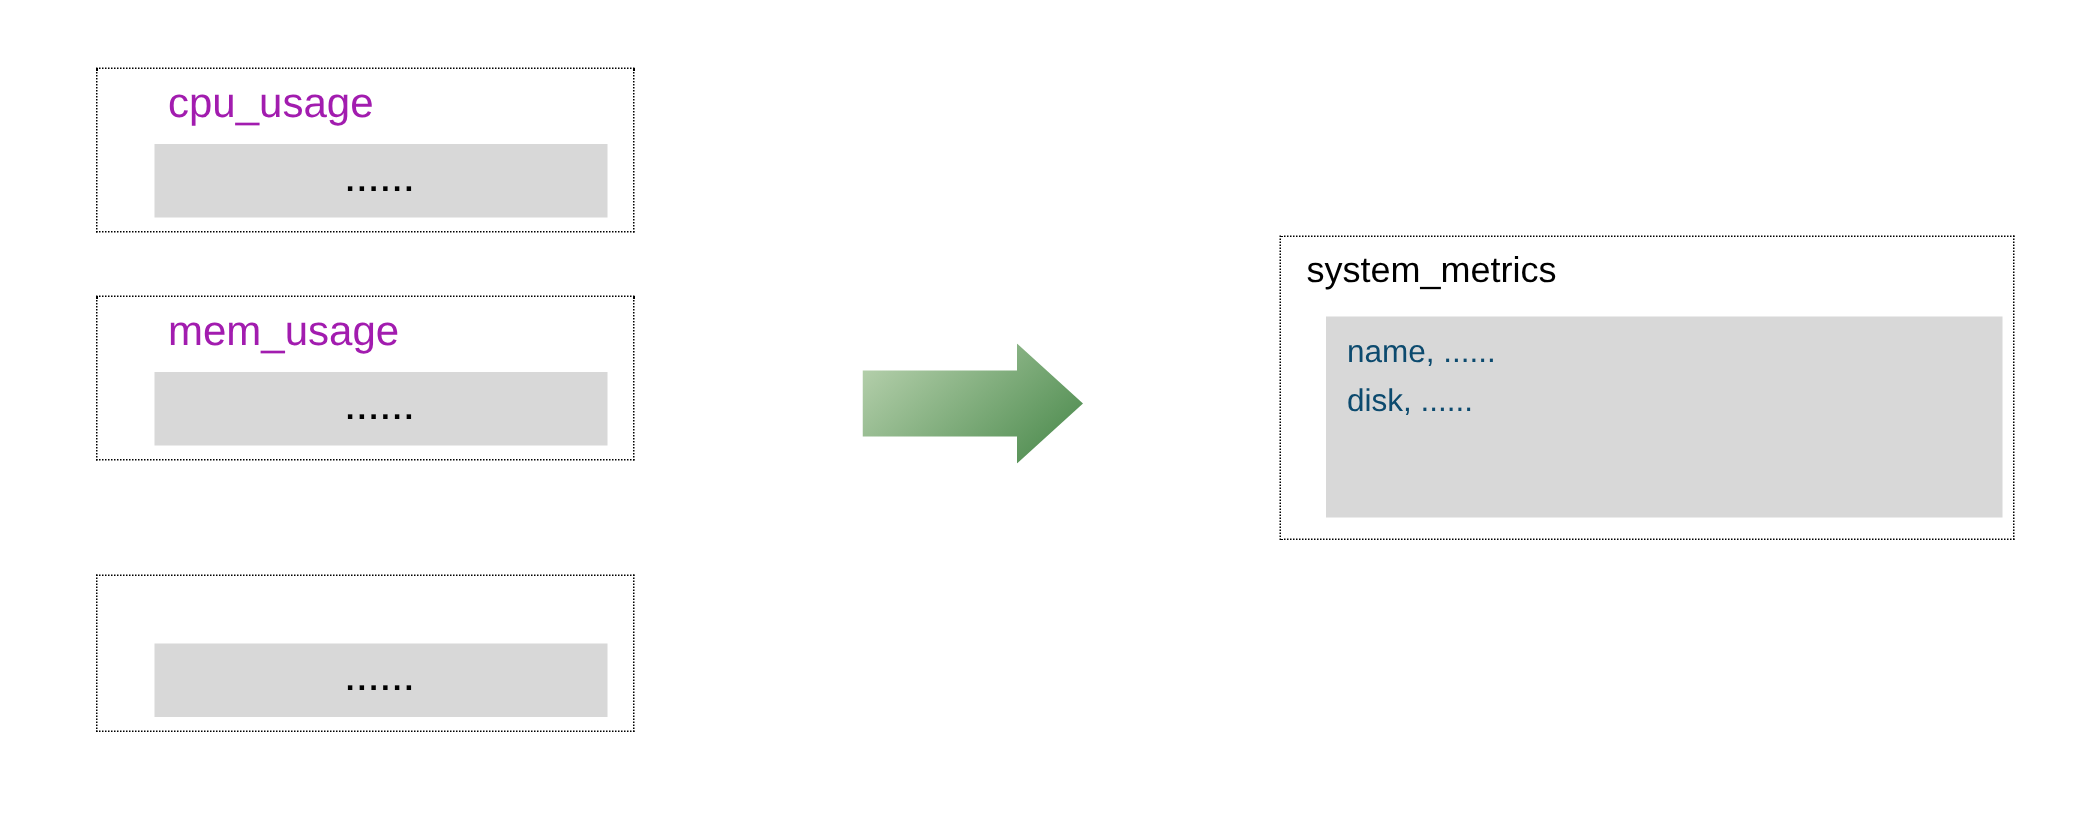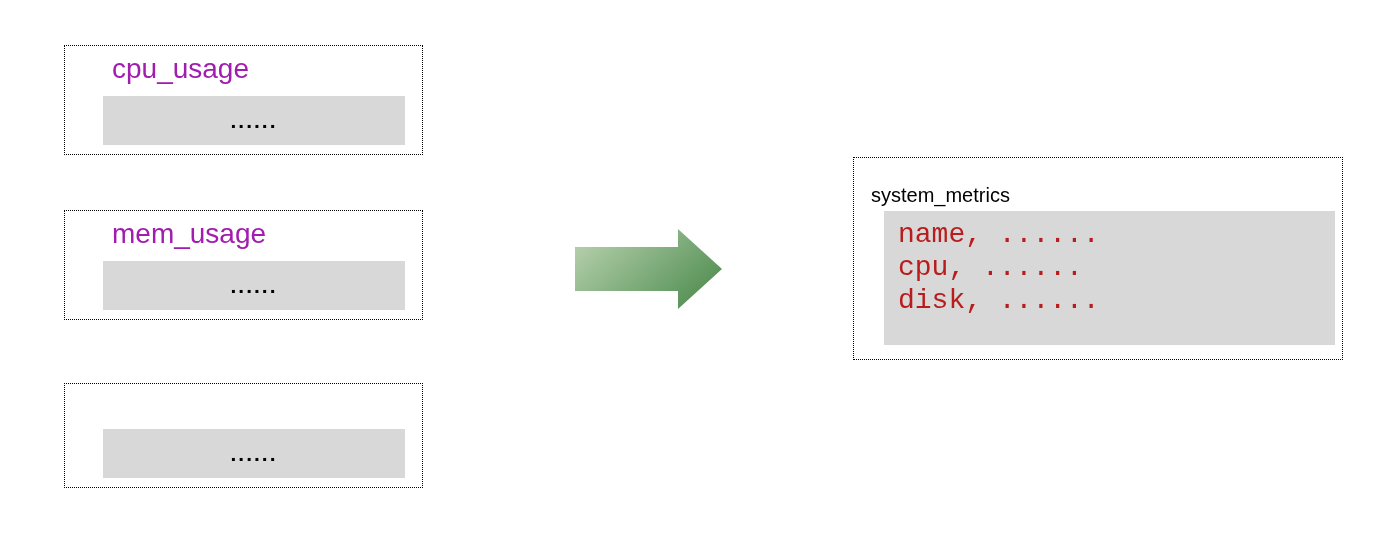--- a/index.html
+++ b/index.html
@@ -46,21 +46,21 @@
     align-items: center;
     justify-content: center;
   }
   .src-box .box-strip .dots {
     font-size: 21px;
     font-weight: bold;
     letter-spacing: 2px;
     color: #000000;
   }
   #src-0 { top: 45px; }
-  #src-1 { top: 210px; }
+  #src-1 { top: 197px; }
   #src-2 { top: 383px; height: 105px; }
 
   
   .arrow-wrap {
     position: absolute;
     left: 575px;
     top: 229px;
     width: 147px;
     height: 80px;
   }
@@ -72,42 +72,41 @@
     top: 157px;
     width: 490px;
     height: 203px;
     border: 1.5px dotted #000000;
     box-sizing: border-box;
     background: #ffffff;
   }
   .target-box .box-title {
     position: absolute;
     left: 17px;
-    top: 23px;
-    font-size: 20px;
+    top: 9px;
+    font-size: 24px;
     line-height: 28px;
     color: #000000;
     white-space: nowrap;
   }
   .target-box .box-strip {
     position: absolute;
     left: 30px;
     right: 7px;
     top: 53px;
     bottom: 14px;
     background: #d8d8d8;
     padding: 7px 0 0 14px;
     box-sizing: border-box;
   }
   .target-box .row {
-    font-size: 28px;
+    font-size: 21px;
     line-height: 33px;
-    color: #b91c1c;
+    color: #0c4a6e;
     white-space: nowrap;
-    font-family: Liberation Mono, monospace;
   }
 </style>
 </head>
 <body>
 
 <div class="canvas">
 
   <div class="src-box" id="src-0">
     <div class="box-title">cpu_usage</div>
     <div class="box-strip">
@@ -137,18 +136,17 @@
         </linearGradient>
       </defs>
       <polygon points="0,18 103,18 103,0 147,40 103,80 103,62 0,62" fill="url(#arrowGrad)"></polygon>
     </svg>
   </div>
 
   <div class="target-box">
     <div class="box-title">system_metrics</div>
     <div class="box-strip">
       <div class="row">name, ......</div>
-      <div class="row">cpu, ......</div>
       <div class="row">disk, ......</div>
     </div>
   </div>
 
 </div>
 
 </body></html>

